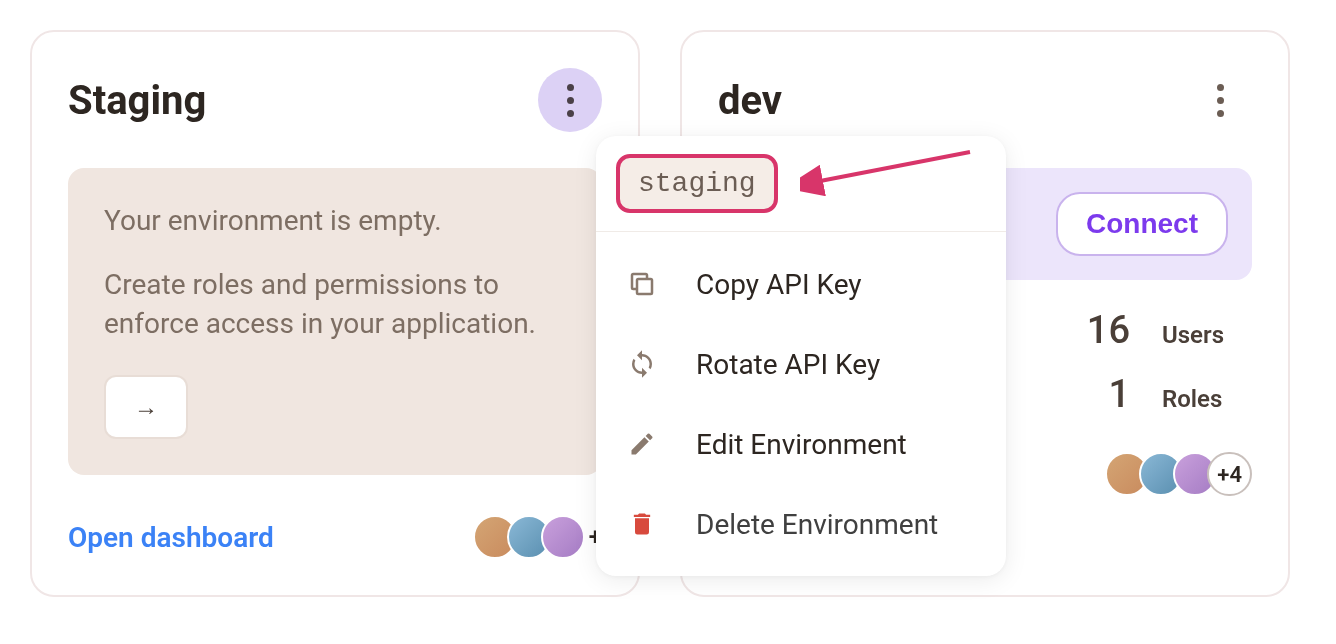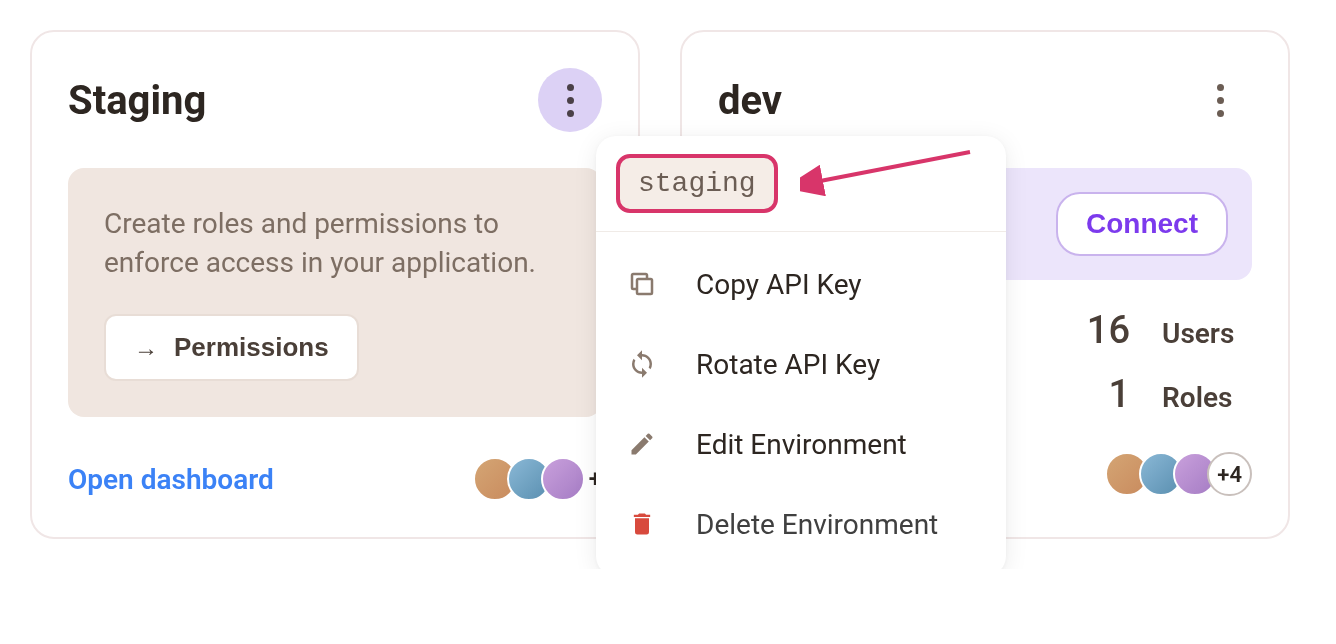--- a/index.html
+++ b/index.html
@@ -177,21 +177,21 @@
       gap: 32px;
     }
     .stat-value {
       font-size: 38px;
       font-weight: 500;
       color: #4a3f38;
       min-width: 50px;
       text-align: right;
     }
     .stat-label {
-      font-size: 28px;
+      font-size: 24px;
       color: #4a3f38;
       font-weight: 600;
       min-width: 90px;
     }
     .dev-footer {
       display: flex;
       justify-content: flex-end;
     }
 
     
@@ -266,24 +266,24 @@
       <div class="card-title">Staging</div>
       <button class="more-button active">
         <span class="dots">
           <span class="dot"></span>
             <span class="dot"></span>
             <span class="dot"></span>
         </span>
       </button>
     </div>
     <div class="empty-box">
+      <div class="empty-title">Your environment is empty.</div>
       <div class="empty-desc">Create roles and permissions to enforce access in your application.</div>
       <button class="permissions-btn">
         <span class="arrow-icon">→</span>
-        <span>Permissions</span>
       </button>
     </div>
     <div class="card-footer">
       <div class="open-dashboard">Open dashboard</div>
       <div class="avatars">
         <div class="avatar a1"></div>
         <div class="avatar a2"></div>
         <div class="avatar a3"></div>
         <span class="avatar-more">+</span>
       </div>

